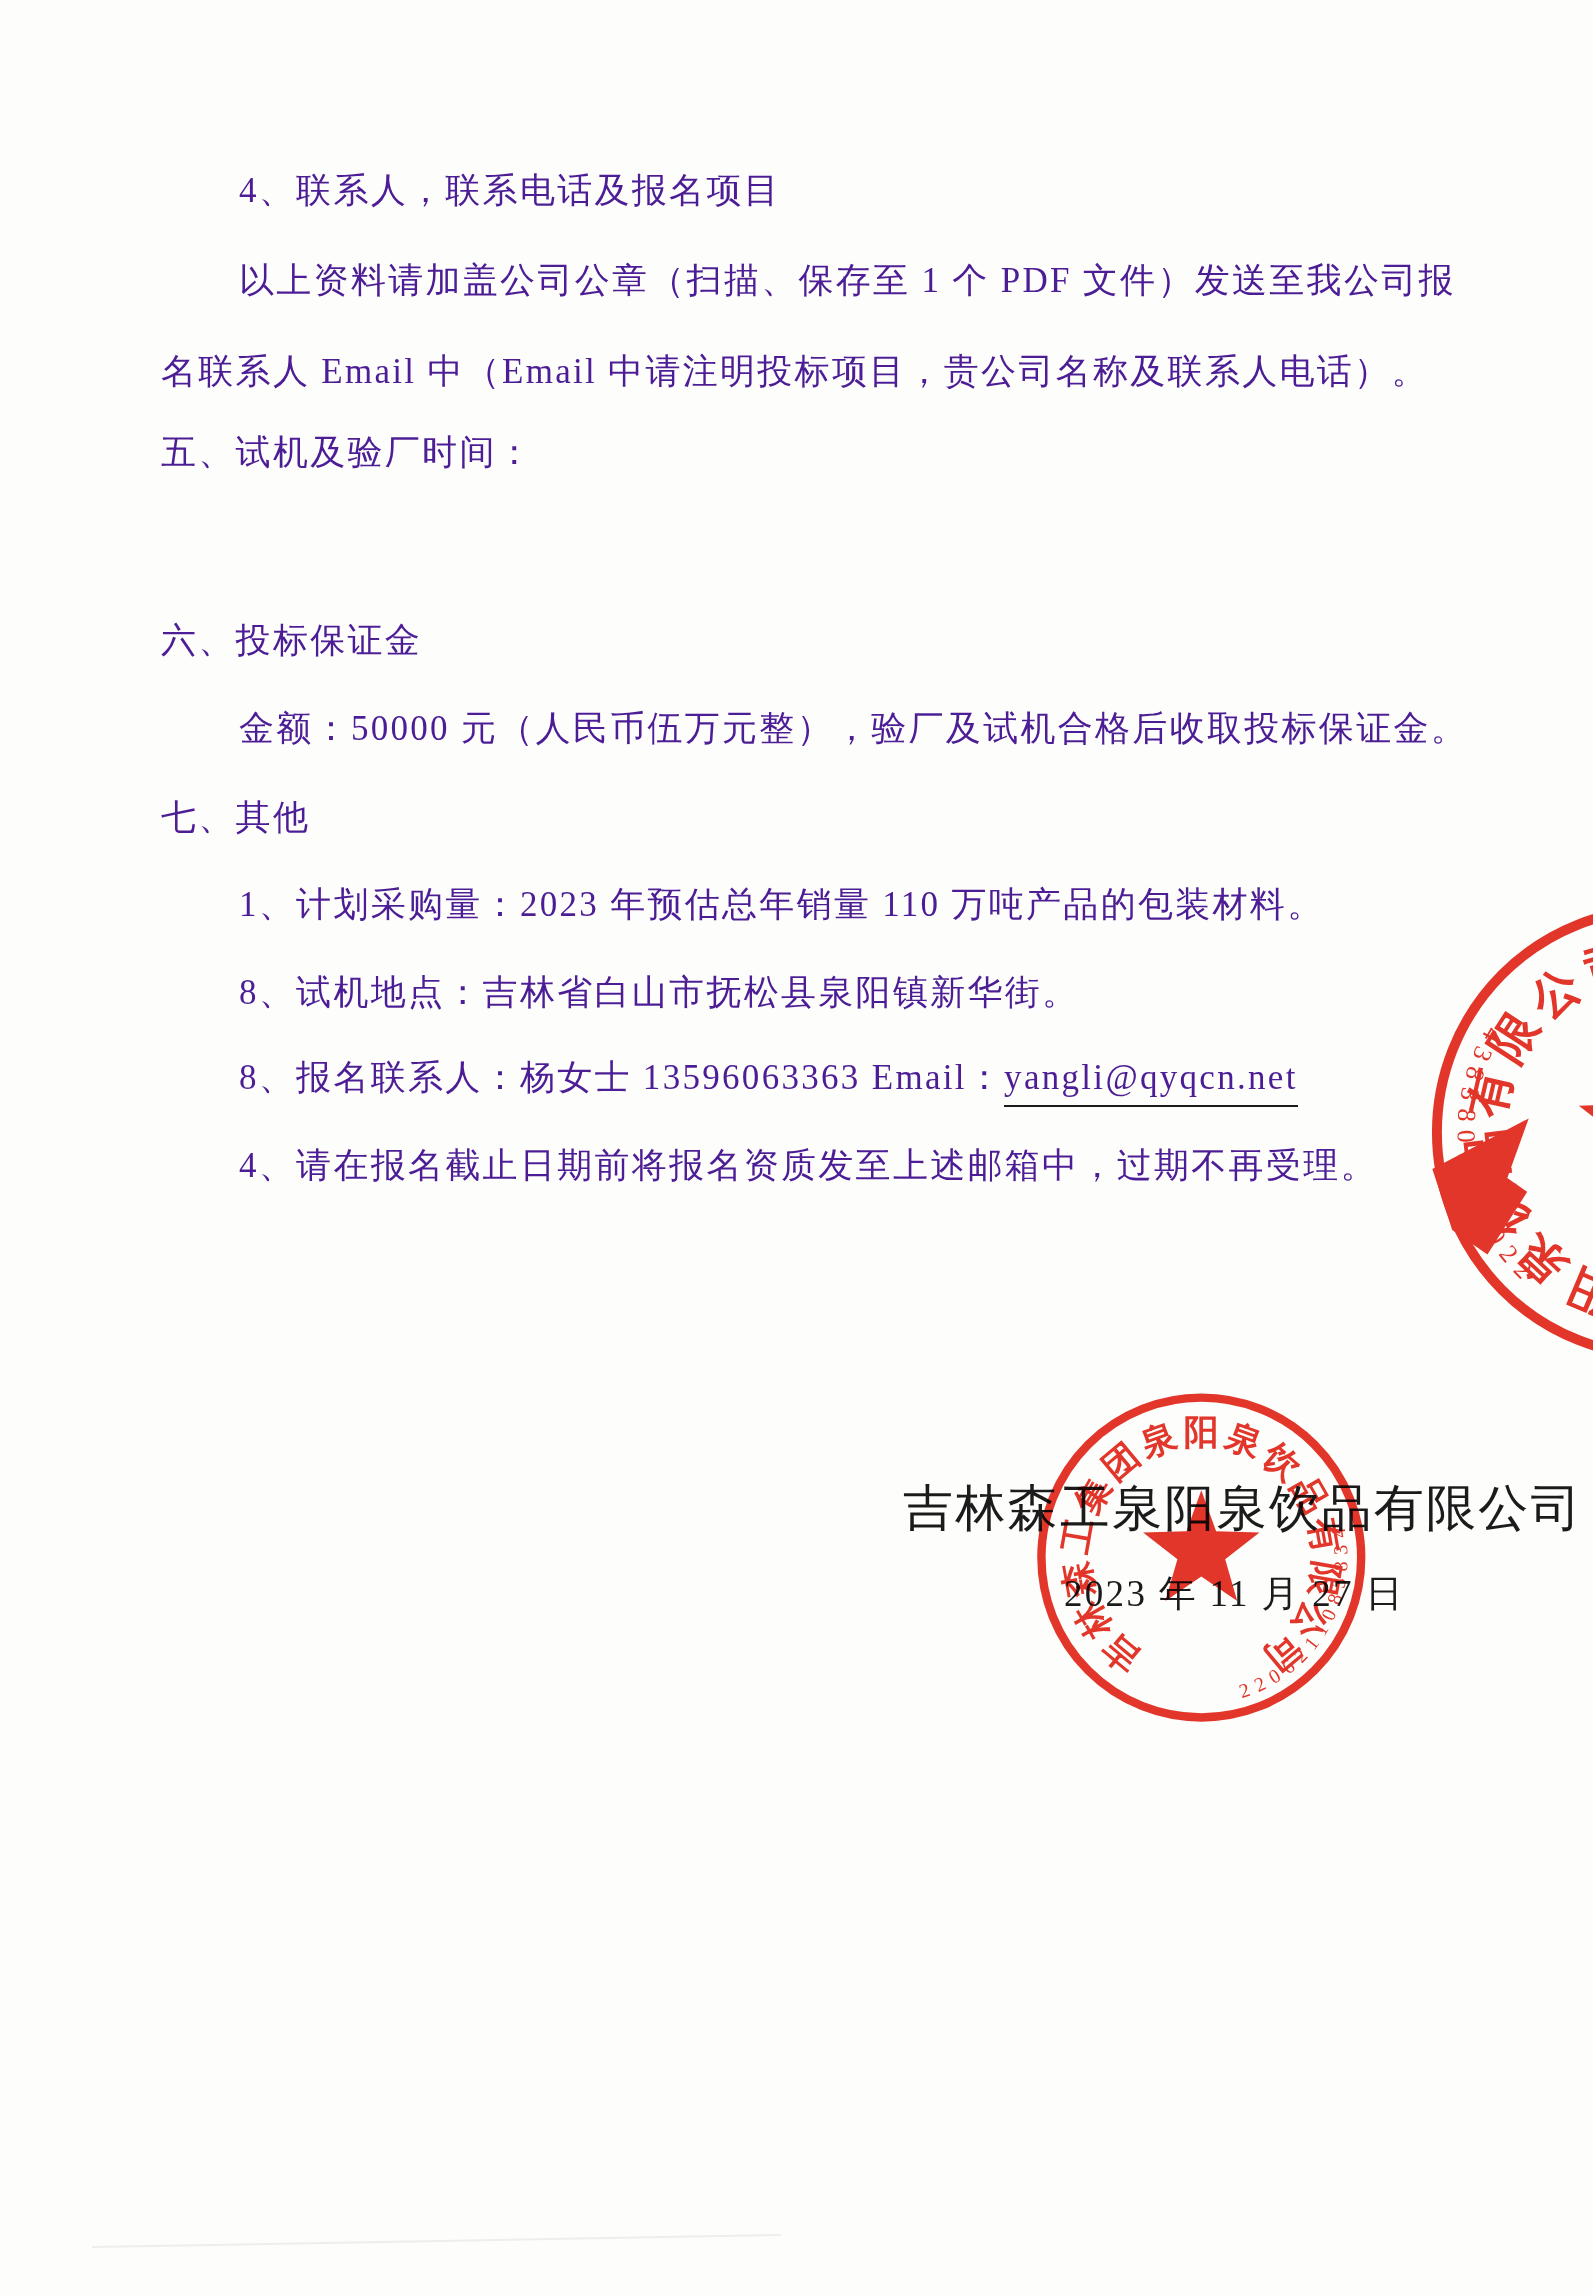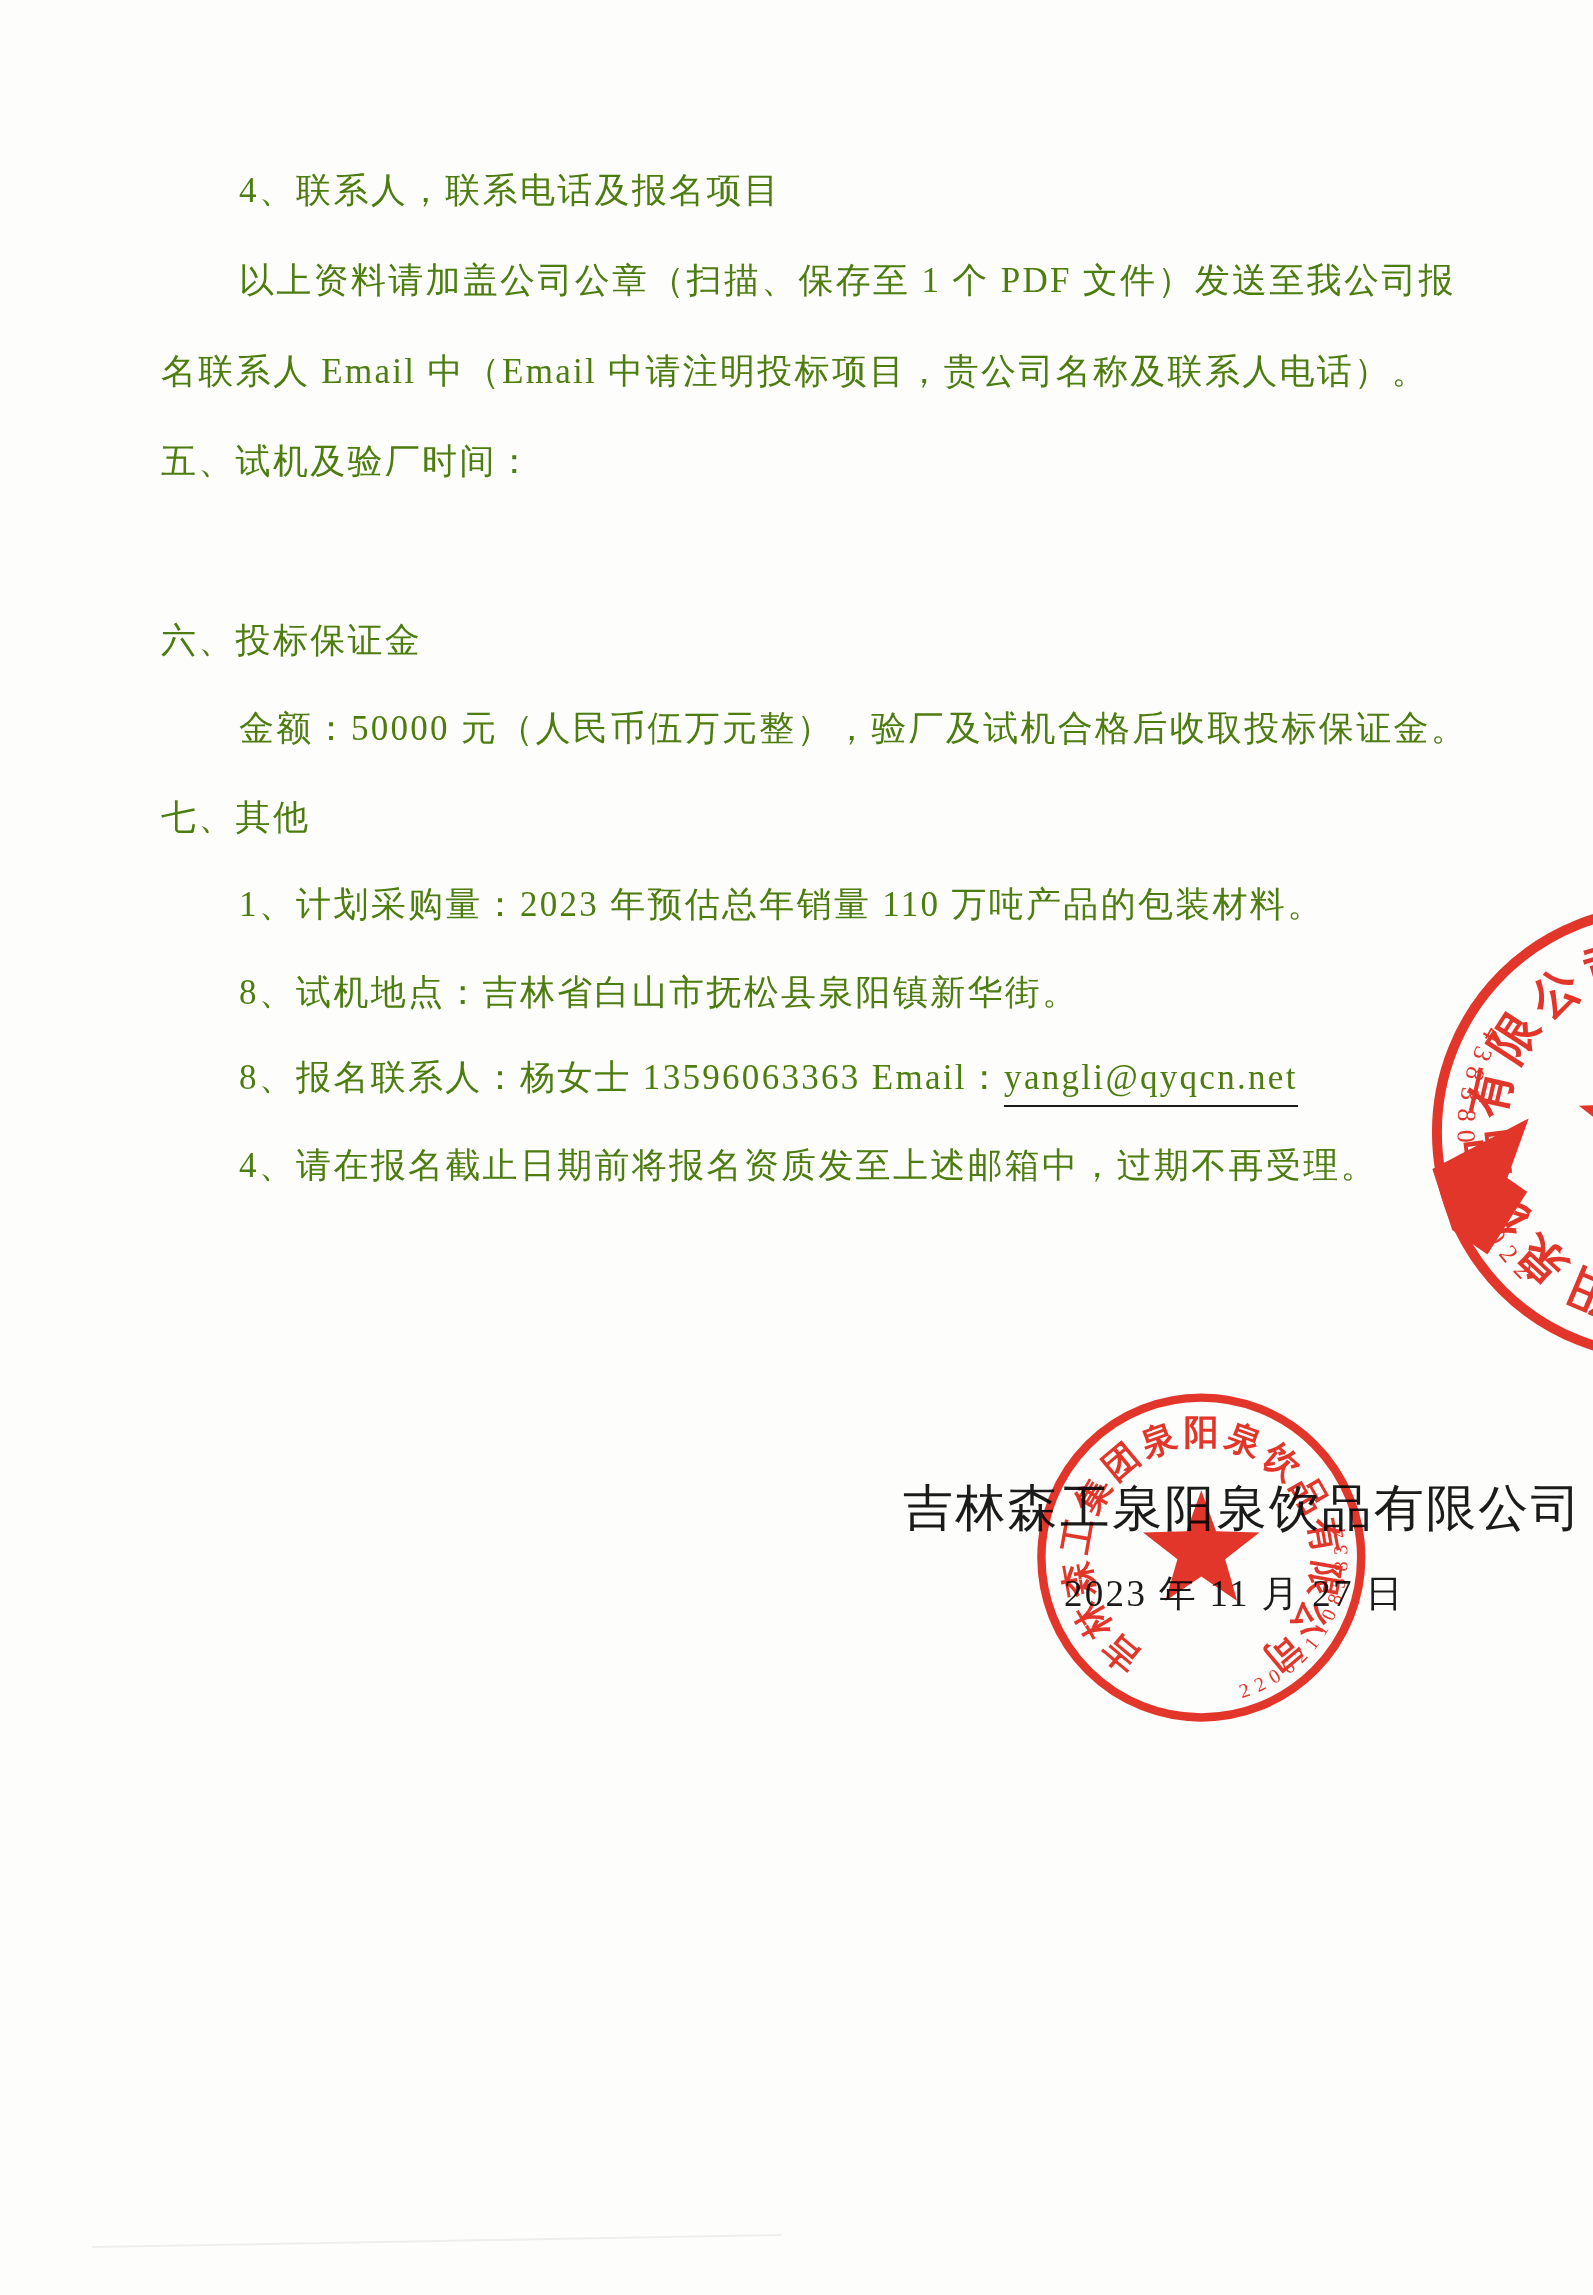--- a/index.html
+++ b/index.html
@@ -9,21 +9,21 @@
     background:#fdfdfc;
     overflow:hidden;
     font-family:"Liberation Serif","DejaVu Serif",serif;
     color:#1b1b1b;
   }
   .doc-line{
     position:absolute;
     font-size:35px;
     letter-spacing:2.3px;
     white-space:nowrap;
-    color:#4d7c0f;
+    color:#4c1d95;
   }
   .indent{left:239px;}
   .flush{left:161px;}
   .email-underline{
     border-bottom:2.3px solid #1b1b1b;
     padding-bottom:8px;
   }
   .sig-line{
     position:absolute;
     font-size:50px;
@@ -46,21 +46,21 @@
   }
 </style>
 </head>
 <body>
 
 <div class="page">
 
   <div class="doc-line indent" style="top:167px">4、联系人，联系电话及报名项目</div>
   <div class="doc-line indent" style="top:257px">以上资料请加盖公司公章（扫描、保存至 1 个 PDF 文件）发送至我公司报</div>
   <div class="doc-line flush" style="top:348px">名联系人 Email 中（Email 中请注明投标项目，贵公司名称及联系人电话）。</div>
-  <div class="doc-line flush" style="top:438px">五、试机及验厂时间：</div>
+  <div class="doc-line flush" style="top:429px">五、试机及验厂时间：</div>
   <div class="doc-line flush" style="top:617px">六、投标保证金</div>
   <div class="doc-line indent" style="top:705px">金额：50000 元（人民币伍万元整），验厂及试机合格后收取投标保证金。</div>
   <div class="doc-line flush" style="top:794px">七、其他</div>
   <div class="doc-line indent" style="top:881px">1、计划采购量：2023 年预估总年销量 110 万吨产品的包装材料。</div>
   <div class="doc-line indent" style="top:969px">8、试机地点：吉林省白山市抚松县泉阳镇新华街。</div>
   <div class="doc-line indent" style="top:1054px">
     <span>8、报名联系人：杨女士 13596063363   Email：</span><span class="email-underline">yangli@qyqcn.net</span>
   </div>
   <div class="doc-line indent" style="top:1142px">4、请在报名截止日期前将报名资质发至上述邮箱中，过期不再受理。</div>
 

